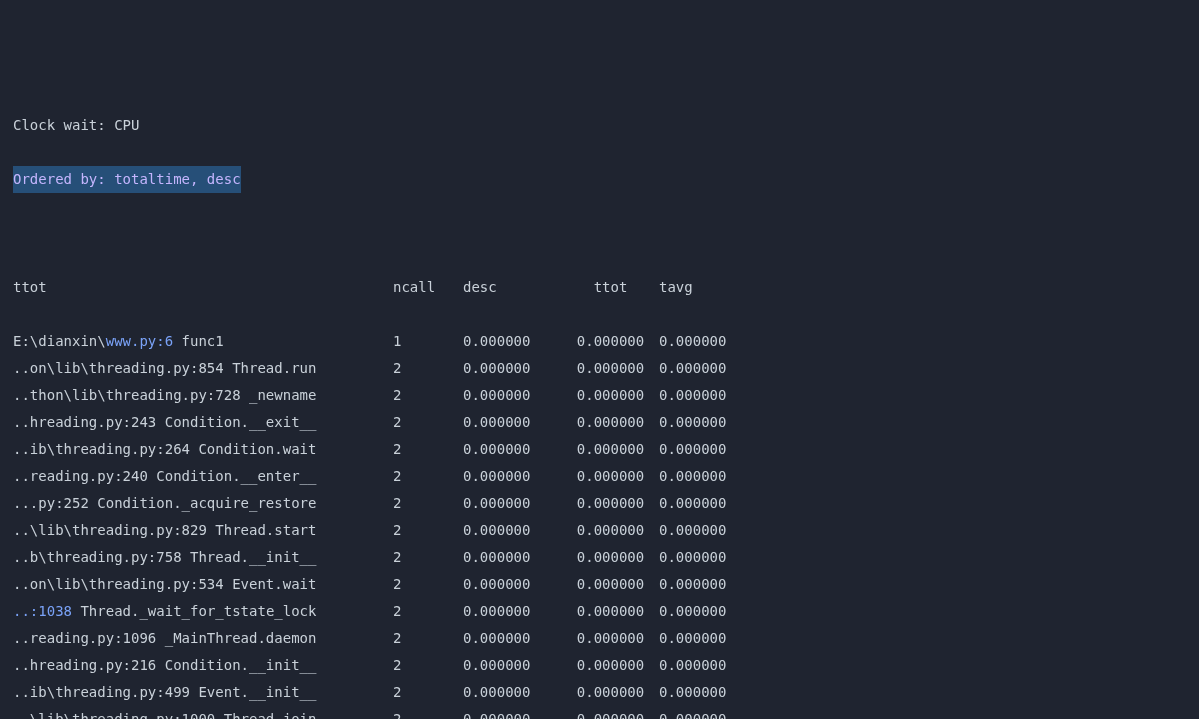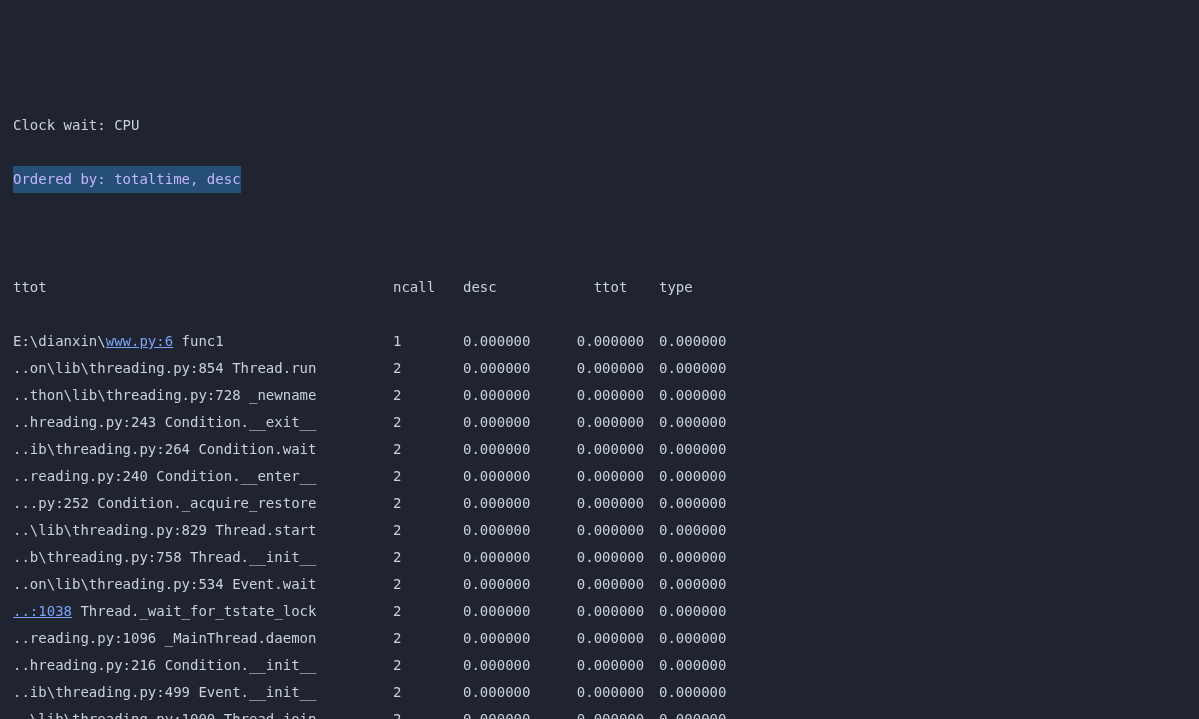--- a/index.html
+++ b/index.html
@@ -15,38 +15,37 @@
     height: 719px;
     overflow: hidden;
   }
   .highlight {
     background: #264f78;
     color: #c4b5fd;
     display: inline-block;
   }
   .link {
     color: #7aa2f7;
-    text-decoration: underline;
     cursor: pointer;
     margin-top: 40px;
   }
   .row { display: block; }
   .col-name  { display: inline-block; width: 380px; overflow: hidden; vertical-align: top; }
   .col-ncall { display: inline-block; width: 70px;  text-align: left; vertical-align: top; }
   .col-tsub  { display: inline-block; width: 99px;  text-align: left; vertical-align: top; }
   .col-ttot  { display: inline-block; width: 97px;  text-align: center; vertical-align: top; }
   .col-tavg  { display: inline-block; width: 90px;  text-align: left; vertical-align: top; }
   #table-body .row { }
   .blank { height: 27px; }
 </style>
 </head>
 <body>
 
 
 
 <div class="row"><span>Clock wait: CPU</span></div>
 <div class="row"><span class="highlight">Ordered by: totaltime, desc</span></div>
 <div class="blank"></div>
-<div class="row"><span class="col-name">ttot</span><span class="col-ncall">ncall</span><span class="col-tsub">desc</span><span class="col-ttot">ttot</span><span class="col-tavg">type</span></div>
+<div class="row"><span class="col-name">ttot</span><span class="col-ncall">ncall</span><span class="col-tsub">desc</span><span class="col-ttot">ttot</span><span class="col-tavg">tavg</span></div>
 <div id="table-body"><div class="row"><span class="col-name"><span>E:\dianxin\</span><span class="link">www.py:6</span><span> func1</span></span><span class="col-ncall">1</span><span class="col-tsub">0.000000</span><span class="col-ttot">0.000000</span><span class="col-tavg">0.000000</span></div><div class="row"><span class="col-name">..on\lib\threading.py:854 Thread.run</span><span class="col-ncall">2</span><span class="col-tsub">0.000000</span><span class="col-ttot">0.000000</span><span class="col-tavg">0.000000</span></div><div class="row"><span class="col-name">..thon\lib\threading.py:728 _newname</span><span class="col-ncall">2</span><span class="col-tsub">0.000000</span><span class="col-ttot">0.000000</span><span class="col-tavg">0.000000</span></div><div class="row"><span class="col-name">..hreading.py:243 Condition.__exit__</span><span class="col-ncall">2</span><span class="col-tsub">0.000000</span><span class="col-ttot">0.000000</span><span class="col-tavg">0.000000</span></div><div class="row"><span class="col-name">..ib\threading.py:264 Condition.wait</span><span class="col-ncall">2</span><span class="col-tsub">0.000000</span><span class="col-ttot">0.000000</span><span class="col-tavg">0.000000</span></div><div class="row"><span class="col-name">..reading.py:240 Condition.__enter__</span><span class="col-ncall">2</span><span class="col-tsub">0.000000</span><span class="col-ttot">0.000000</span><span class="col-tavg">0.000000</span></div><div class="row"><span class="col-name">...py:252 Condition._acquire_restore</span><span class="col-ncall">2</span><span class="col-tsub">0.000000</span><span class="col-ttot">0.000000</span><span class="col-tavg">0.000000</span></div><div class="row"><span class="col-name">..\lib\threading.py:829 Thread.start</span><span class="col-ncall">2</span><span class="col-tsub">0.000000</span><span class="col-ttot">0.000000</span><span class="col-tavg">0.000000</span></div><div class="row"><span class="col-name">..b\threading.py:758 Thread.__init__</span><span class="col-ncall">2</span><span class="col-tsub">0.000000</span><span class="col-ttot">0.000000</span><span class="col-tavg">0.000000</span></div><div class="row"><span class="col-name">..on\lib\threading.py:534 Event.wait</span><span class="col-ncall">2</span><span class="col-tsub">0.000000</span><span class="col-ttot">0.000000</span><span class="col-tavg">0.000000</span></div><div class="row"><span class="col-name"><span class="link">..:1038</span><span> Thread._wait_for_tstate_lock</span></span><span class="col-ncall">2</span><span class="col-tsub">0.000000</span><span class="col-ttot">0.000000</span><span class="col-tavg">0.000000</span></div><div class="row"><span class="col-name">..reading.py:1096 _MainThread.daemon</span><span class="col-ncall">2</span><span class="col-tsub">0.000000</span><span class="col-ttot">0.000000</span><span class="col-tavg">0.000000</span></div><div class="row"><span class="col-name">..hreading.py:216 Condition.__init__</span><span class="col-ncall">2</span><span class="col-tsub">0.000000</span><span class="col-ttot">0.000000</span><span class="col-tavg">0.000000</span></div><div class="row"><span class="col-name">..ib\threading.py:499 Event.__init__</span><span class="col-ncall">2</span><span class="col-tsub">0.000000</span><span class="col-ttot">0.000000</span><span class="col-tavg">0.000000</span></div><div class="row"><span class="col-name">..\lib\threading.py:1000 Thread.join</span><span class="col-ncall">2</span><span class="col-tsub">0.000000</span><span class="col-ttot">0.000000</span><span class="col-tavg">0.000000</span></div></div>
 
 
 
 
 </body></html>

